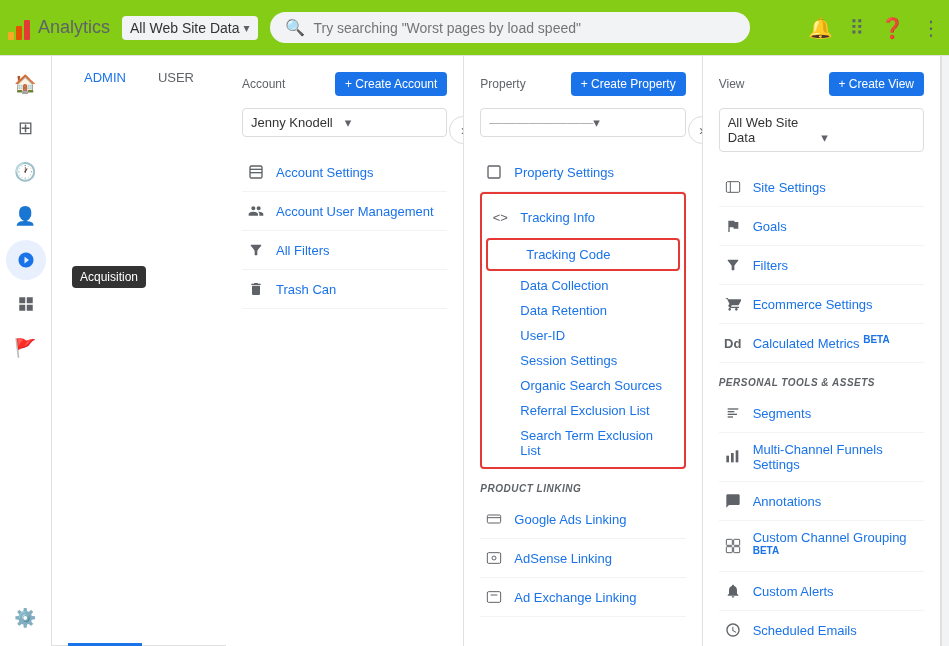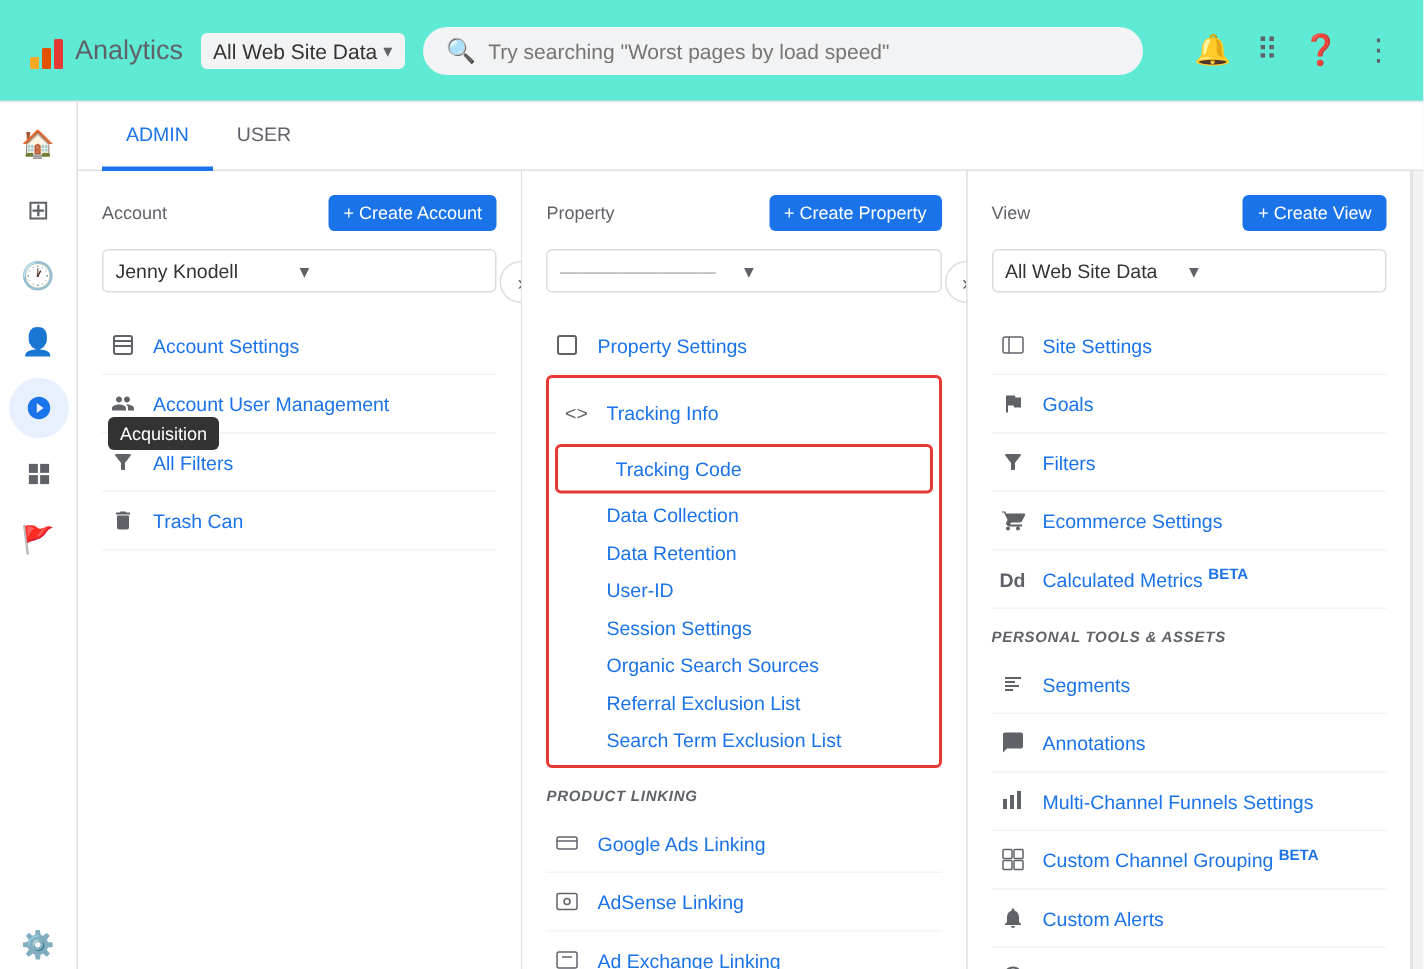--- a/index.html
+++ b/index.html
@@ -2,24 +2,24 @@
 <html><head>
   <meta charset="utf-8">
   <style>
     * { box-sizing: border-box; margin: 0; padding: 0; }
     body { font-family: Arial, sans-serif; font-size: 13px; background: #fff; color: #333; overflow: hidden; }
 
     
     .top-nav {
       display: flex;
       align-items: center;
-      height: 68px;
-      background: #5eead4;
+      height: 56px;
+      background: #84cc16;
       border-bottom: 1px solid #e0e0e0;
-      padding: 0 20px;
+      padding: 0 8px;
       gap: 12px;
     }
     .logo-area {
       display: flex;
       align-items: center;
       gap: 8px;
     }
     .logo-bars {
       display: flex;
       align-items: flex-end;
@@ -119,21 +119,21 @@
       font-size: 12px;
       white-space: nowrap;
       z-index: 100;
       top: 210px;
     }
 
     
     .main-content {
       flex: 1;
       display: flex;
-      flex-direction: column;
+      flex-direction: row;
       overflow: hidden;
     }
 
     
     .admin-tabs {
       display: flex;
       gap: 0;
       padding: 0 16px;
       border-bottom: 1px solid #e0e0e0;
       background: #fff;
@@ -544,34 +544,34 @@
                 <line x1="4" y1="10" x2="14" y2="10" stroke="#5f6368" stroke-width="2"></line>
                 <line x1="4" y1="14" x2="18" y2="14" stroke="#5f6368" stroke-width="2"></line>
                 <line x1="4" y1="18" x2="12" y2="18" stroke="#5f6368" stroke-width="2"></line>
               </svg>
           </span>
           <span>Segments</span>
         </div>
         <div class="menu-item">
           <span class="menu-icon">
             <svg width="16" height="16" viewBox="0 0 24 24" fill="#5f6368">
-                <path d="M20 2H4c-1.1 0-2 .9-2 2v18l4-4h14c1.1 0 2-.9 2-2V4c0-1.1-.9-2-2-2z"></path>
-              </svg>
-          </span>
-          <span>Annotations</span>
-        </div>
-        <div class="menu-item">
-          <span class="menu-icon">
-            <svg width="16" height="16" viewBox="0 0 24 24" fill="#5f6368">
                 <rect x="2" y="10" width="4" height="10" fill="#5f6368"></rect>
                 <rect x="9" y="6" width="4" height="14" fill="#5f6368"></rect>
                 <rect x="16" y="2" width="4" height="18" fill="#5f6368"></rect>
               </svg>
           </span>
           <span>Multi-Channel Funnels Settings</span>
+        </div>
+        <div class="menu-item">
+          <span class="menu-icon">
+            <svg width="16" height="16" viewBox="0 0 24 24" fill="#5f6368">
+                <path d="M20 2H4c-1.1 0-2 .9-2 2v18l4-4h14c1.1 0 2-.9 2-2V4c0-1.1-.9-2-2-2z"></path>
+              </svg>
+          </span>
+          <span>Annotations</span>
         </div>
         <div class="menu-item">
           <span class="menu-icon">
             <svg width="16" height="16" viewBox="0 0 24 24" fill="#5f6368">
                 <rect x="2" y="2" width="9" height="9" rx="1" fill="none" stroke="#5f6368" stroke-width="1.5"></rect>
                 <rect x="13" y="2" width="9" height="9" rx="1" fill="none" stroke="#5f6368" stroke-width="1.5"></rect>
                 <rect x="2" y="13" width="9" height="9" rx="1" fill="none" stroke="#5f6368" stroke-width="1.5"></rect>
                 <rect x="13" y="13" width="9" height="9" rx="1" fill="none" stroke="#5f6368" stroke-width="1.5"></rect>
               </svg>
           </span>

